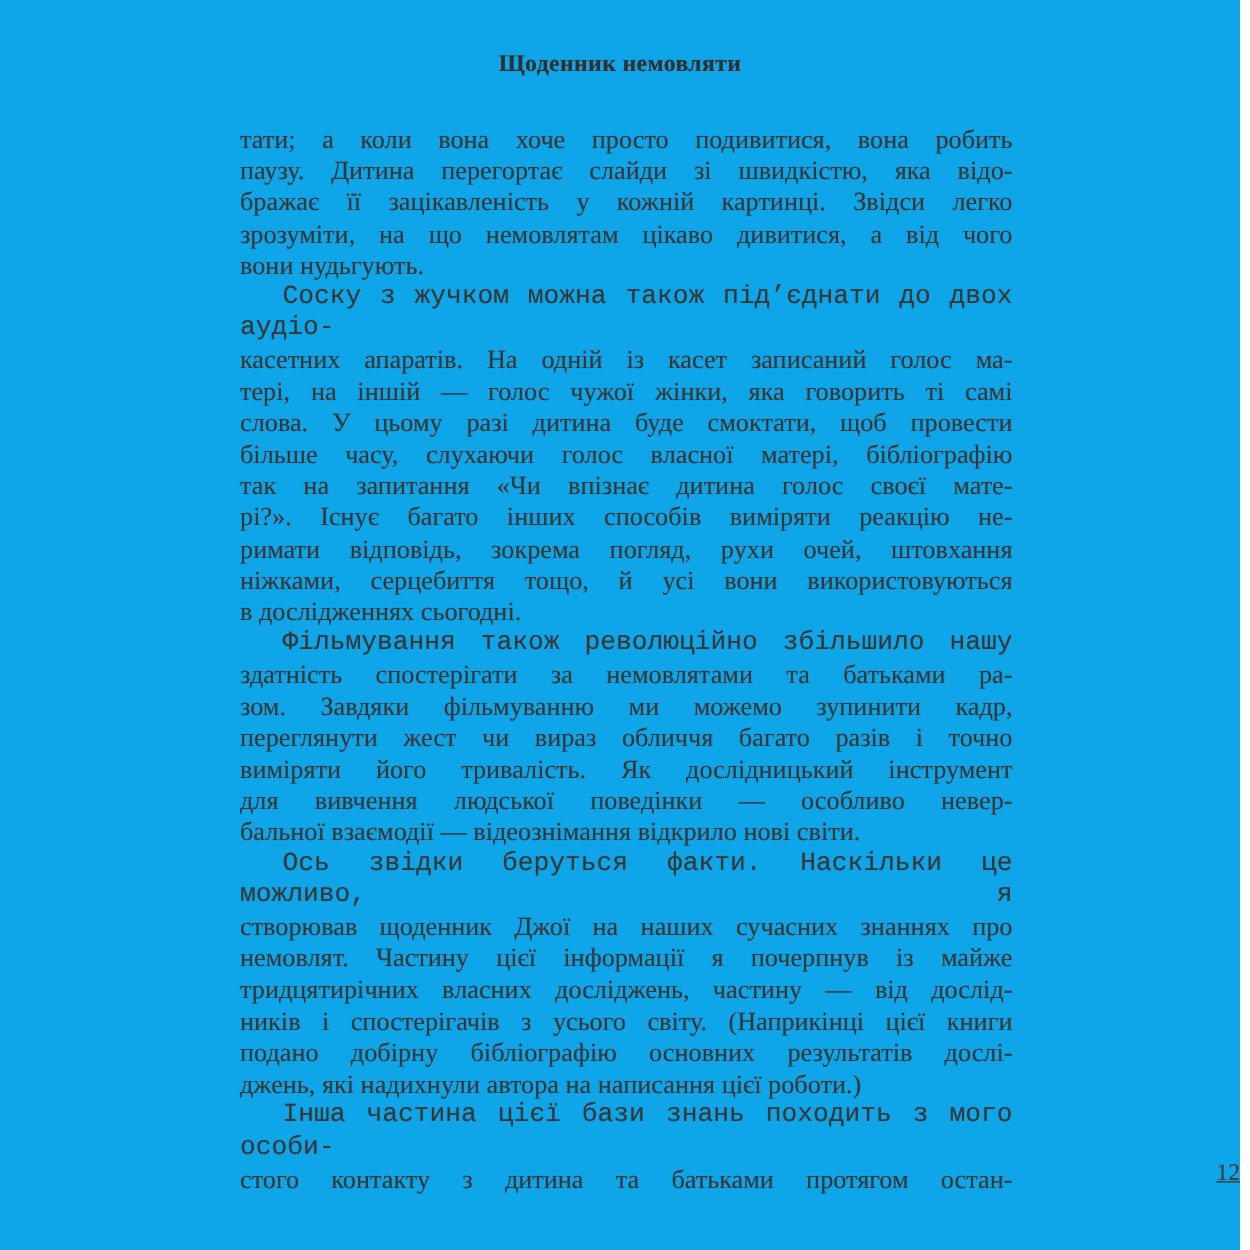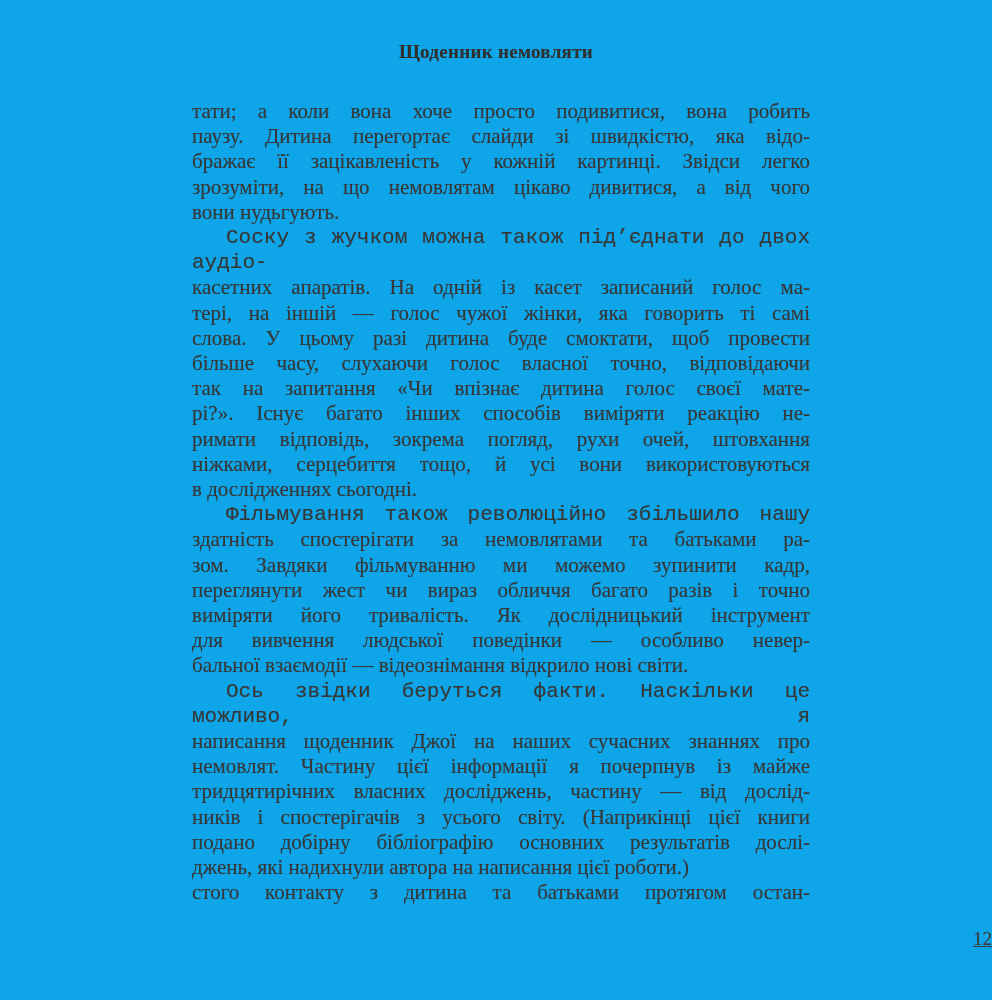--- a/index.html
+++ b/index.html
@@ -69,44 +69,45 @@
         <div class="line">паузу. Дитина перегортає слайди зі швидкістю, яка відо-</div>
         <div class="line">бражає її зацікавленість у кожній картинці. Звідси легко</div>
         <div class="line">зрозуміти, на що немовлятам цікаво дивитися, а від чого</div>
         <div class="line last">вони нудьгують.</div>
       </div>
       <div class="para">
         <div class="line indent">Соску з жучком можна також під’єднати до двох аудіо-</div>
         <div class="line">касетних апаратів. На одній із касет записаний голос ма-</div>
         <div class="line">тері, на іншій — голос чужої жінки, яка говорить ті самі</div>
         <div class="line">слова. У цьому разі дитина буде смоктати, щоб провести</div>
-        <div class="line">більше часу, слухаючи голос власної точно, відповідаючи</div>
+        <div class="line">більше часу, слухаючи голос власної матері, бібліографію</div>
         <div class="line">так на запитання «Чи впізнає дитина голос своєї мате-</div>
         <div class="line">рі?». Існує багато інших способів виміряти реакцію не-</div>
         <div class="line">римати відповідь, зокрема погляд, рухи очей, штовхання</div>
         <div class="line">ніжками, серцебиття тощо, й усі вони використовуються</div>
         <div class="line last">в дослідженнях сьогодні.</div>
       </div>
       <div class="para">
         <div class="line indent">Фільмування також революційно збільшило нашу</div>
         <div class="line">здатність спостерігати за немовлятами та батьками ра-</div>
         <div class="line">зом. Завдяки фільмуванню ми можемо зупинити кадр,</div>
         <div class="line">переглянути жест чи вираз обличчя багато разів і точно</div>
         <div class="line">виміряти його тривалість. Як дослідницький інструмент</div>
         <div class="line">для вивчення людської поведінки — особливо невер-</div>
         <div class="line last">бальної взаємодії — відеознімання відкрило нові світи.</div>
       </div>
       <div class="para">
         <div class="line indent">Ось звідки беруться факти. Наскільки це можливо, я</div>
-        <div class="line">написання щоденник Джої на наших сучасних знаннях про</div>
+        <div class="line">створював щоденник Джої на наших сучасних знаннях про</div>
         <div class="line">немовлят. Частину цієї інформації я почерпнув із майже</div>
         <div class="line">тридцятирічних власних досліджень, частину — від дослід-</div>
         <div class="line">ників і спостерігачів з усього світу. (Наприкінці цієї книги</div>
         <div class="line">подано добірну бібліографію основних результатів дослі-</div>
         <div class="line last">джень, які надихнули автора на написання цієї роботи.)</div>
       </div>
       <div class="para">
+        <div class="line indent">Інша частина цієї бази знань походить з мого особи-</div>
         <div class="line">стого контакту з дитина та батьками протягом остан-</div>
       </div>
     </div>
 
   <div class="page-number">12</div>
 </div>
 
 </body></html>

